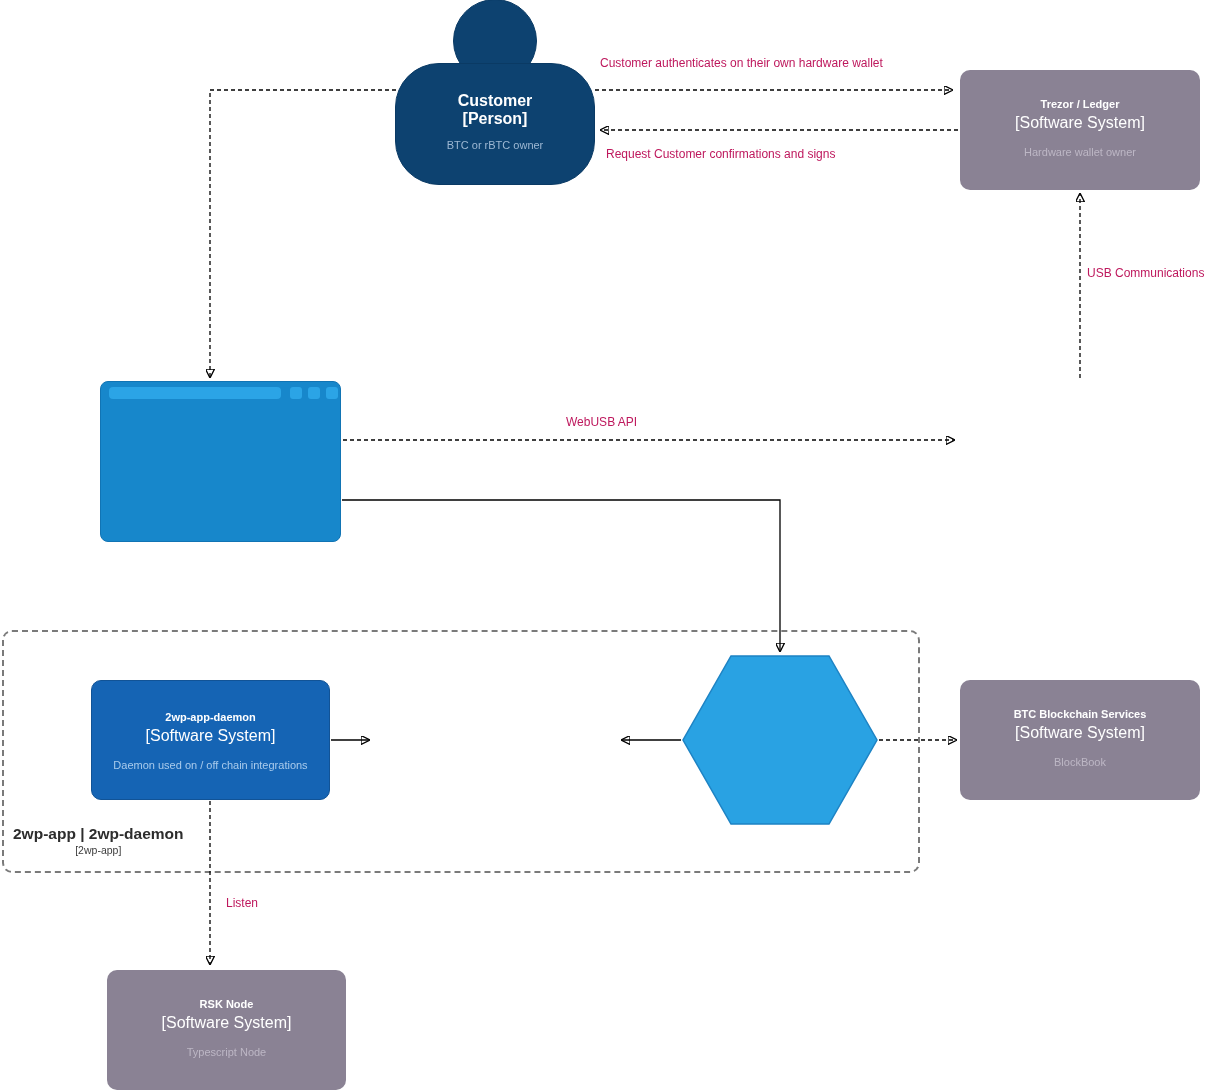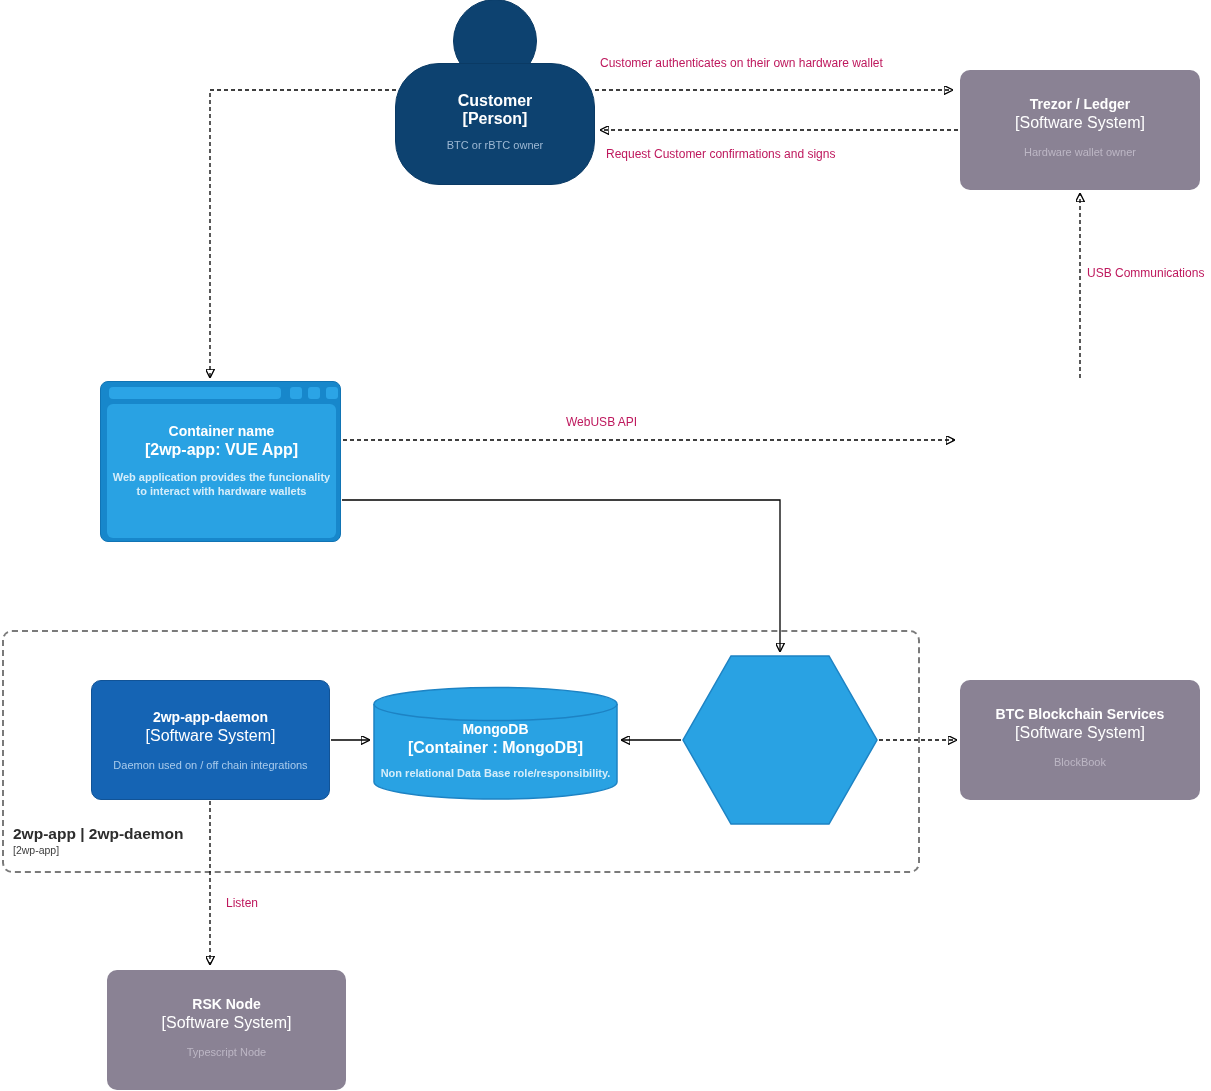--- a/index.html
+++ b/index.html
@@ -1,21 +1,21 @@
 <!DOCTYPE html>
 <html><head>
 <meta charset="utf-8">
 <style>
   html,body{margin:0;padding:0;background:#ffffff;}
   body{font-family:"Liberation Sans","DejaVu Sans",sans-serif;}
   #canvas{position:relative;width:1211px;height:1091px;background:#ffffff;overflow:hidden;}
 
   
   .node{position:absolute;box-sizing:border-box;text-align:center;color:#ffffff;}
-  .node-title{font-weight:bold;font-size:14px;line-height:19px;}
+  .node-title{font-weight:bold;font-size:11px;line-height:19px;}
   .node-type{font-size:16px;line-height:15px;margin-top:1px;}
   .node-type.bold{font-weight:bold;}
   .node-desc{font-size:11px;line-height:14px;margin-top:15px;}
   .desc-gray{color:#bdb7c5;}
   .desc-navy{color:#9db8d3;}
   .desc-daemon{color:#a9cbec;}
   .desc-bright{color:#d5edfa;font-weight:bold;}
 
   
   .graybox{background:#8a8294;border-radius:10px;padding-top:25px;}
@@ -48,21 +48,21 @@
   .cylinder{left:373px;top:686px;width:245px;height:114px;}
   .cylinder .shape-text{padding-top:34px;}
   .hexagon{left:682px;top:655px;width:196px;height:170px;}
   .hexagon .shape-text{padding:40px 10px 0 10px;}
 
   
   .boundary{position:absolute;left:2px;top:630px;width:918px;height:243px;box-sizing:border-box;
             border:2px dashed #7a7a7a;border-radius:10px;z-index:0;}
   .boundary-label{position:absolute;left:9px;bottom:14px;text-align:left;color:#2d2d2d;}
   .boundary-title{font-weight:bold;font-size:15.5px;line-height:18px;}
-  .boundary-type{font-size:10.5px;line-height:14px;color:#3c3c3c;}
+  .boundary-type{font-size:10.5px;line-height:14px;color:#3c3c3c;text-align:center;}
 
   
   .edge-label{position:absolute;font-size:12px;color:#be185d;white-space:nowrap;z-index:4;}
   .prewrap{white-space:pre-line;line-height:29px;}
 
   .edges{position:absolute;left:0;top:0;z-index:3;pointer-events:none;}
   .edges path{fill:none;stroke:#000;stroke-width:1.3;}
   .edges path.dash{stroke-dasharray:4 3;}
 </style>
 </head>
@@ -90,45 +90,29 @@
     <div class="node-desc desc-gray">Hardware wallet owner</div>
   </div>
 
   <div class="node browser">
     <div class="browser-topbar">
       <div class="browser-address"></div>
       <div class="browser-btn b1"></div>
       <div class="browser-btn b2"></div>
       <div class="browser-btn b3"></div>
     </div>
-    <div class="browser-content">
-      <div class="node-title">Container name</div>
-      <div class="node-type bold">[2wp-app: VUE App]</div>
-      <div class="node-desc desc-bright" style="margin-top:13px">Web application provides the funcionality to interact with hardware wallets</div>
-    </div>
   </div>
 
 
   <div class="node daemonbox">
     <div class="node-title">2wp-app-daemon</div>
     <div class="node-type">[Software System]</div>
     <div class="node-desc desc-daemon">Daemon used on / off chain integrations</div>
   </div>
 
-  <div class="shape-node cylinder">
-    <svg class="shape" width="245" height="114" viewBox="0 0 245 114">
-      <path d="M1,18 L1,96 A121.5,17 0 0 0 244,96 L244,18" fill="#29a2e3" stroke="#1d83c4" stroke-width="1.5"></path>
-      <ellipse cx="122.5" cy="18" rx="121.5" ry="16.5" fill="#29a2e3" stroke="#1d83c4" stroke-width="1.5"></ellipse>
-    </svg>
-    <div class="shape-text">
-      <div class="node-title">MongoDB</div>
-      <div class="node-type bold">[Container : MongoDB]</div>
-      <div class="node-desc desc-bright" style="margin-top:11px">Non relational Data Base role/responsibility.</div>
-    </div>
-  </div>
 
   <div class="shape-node hexagon">
     <svg class="shape" width="196" height="170" viewBox="0 0 196 170">
       <polygon points="49,1 147,1 195,85 147,169 49,169 1,85" fill="#29a2e3" stroke="#1d83c4" stroke-width="1.5"></polygon>
     </svg>
   </div>
 
   <div class="node graybox" style="left:960px;top:680px;width:240px;height:120px;">
     <div class="node-title">BTC Blockchain Services</div>
     <div class="node-type">[Software System]</div>

